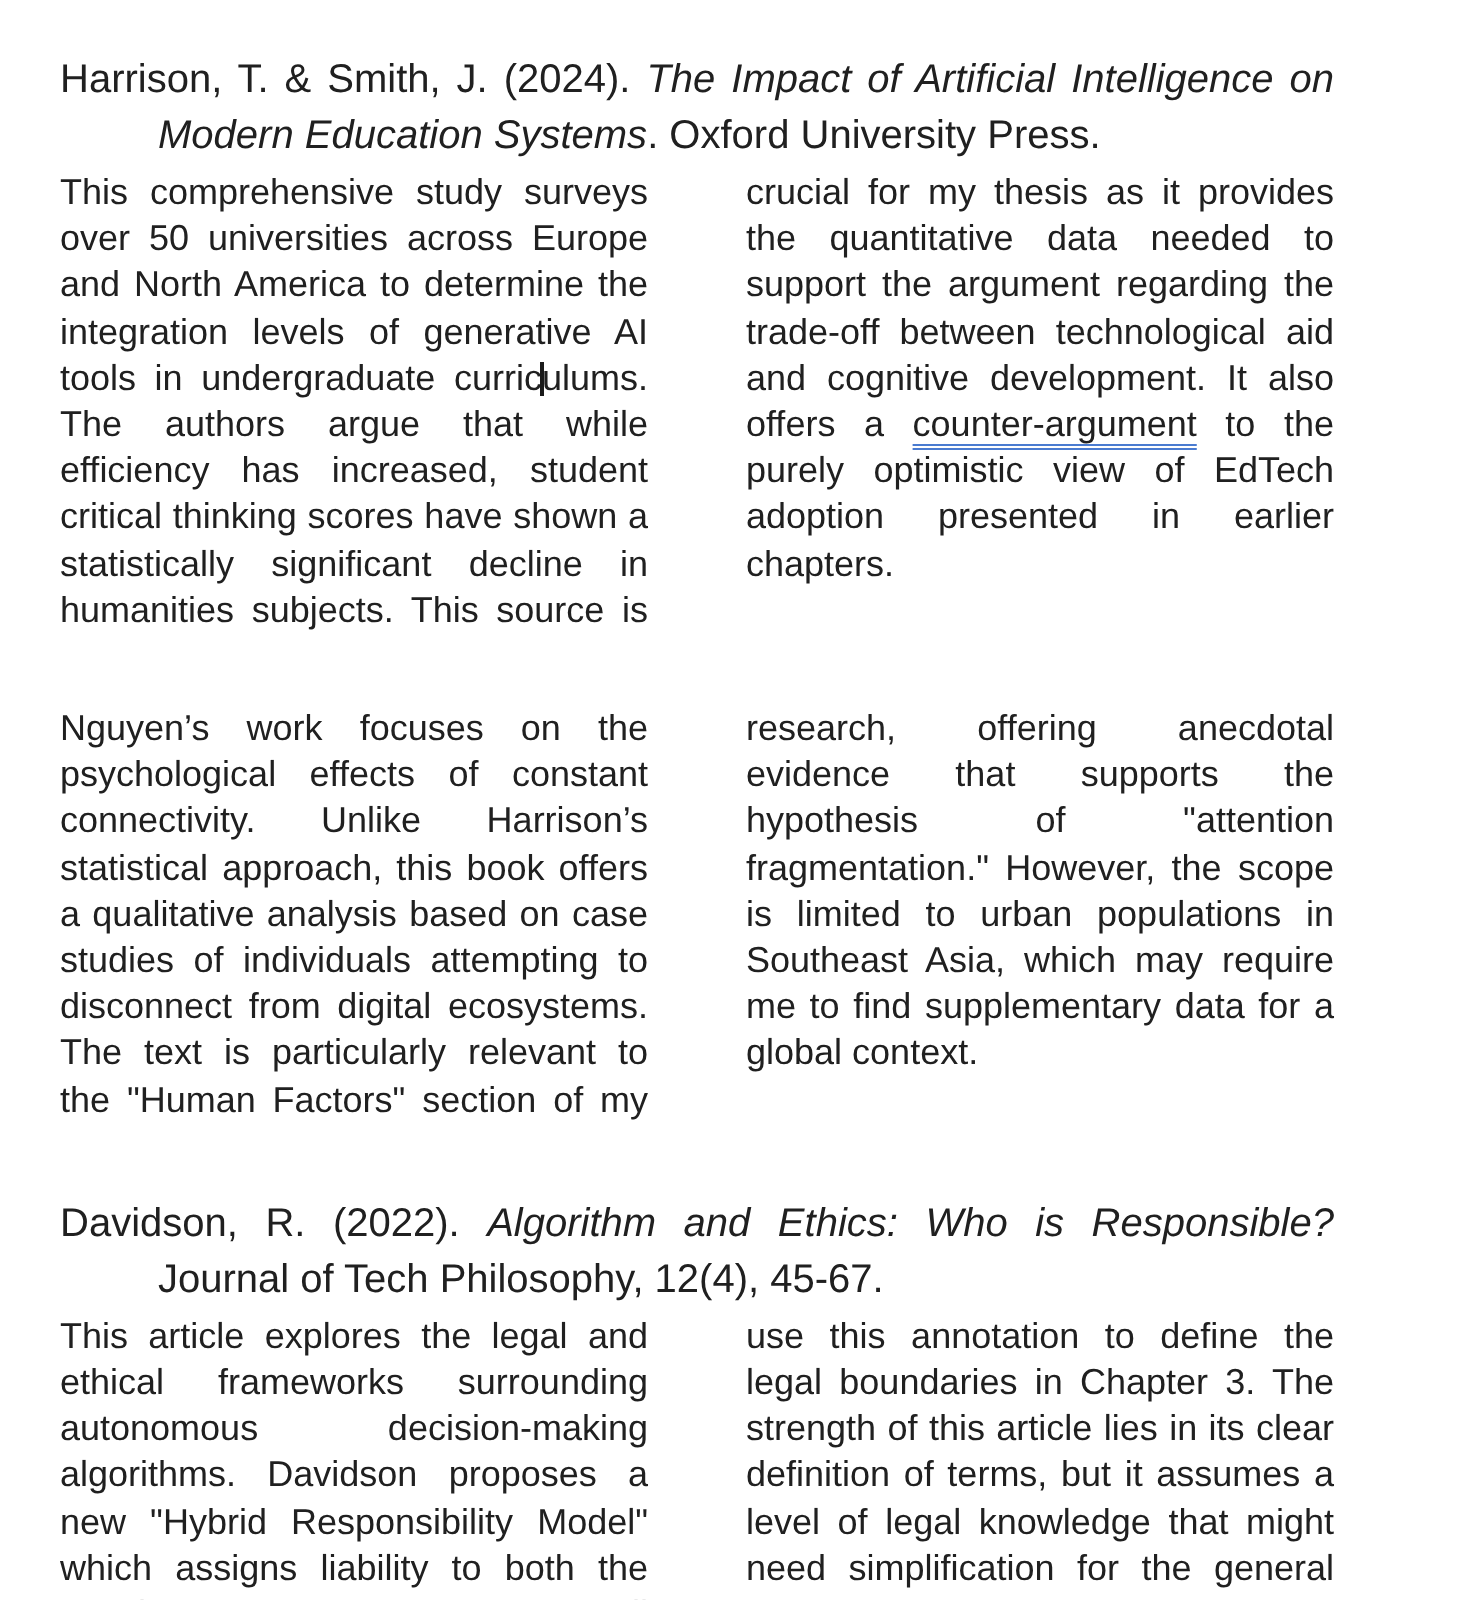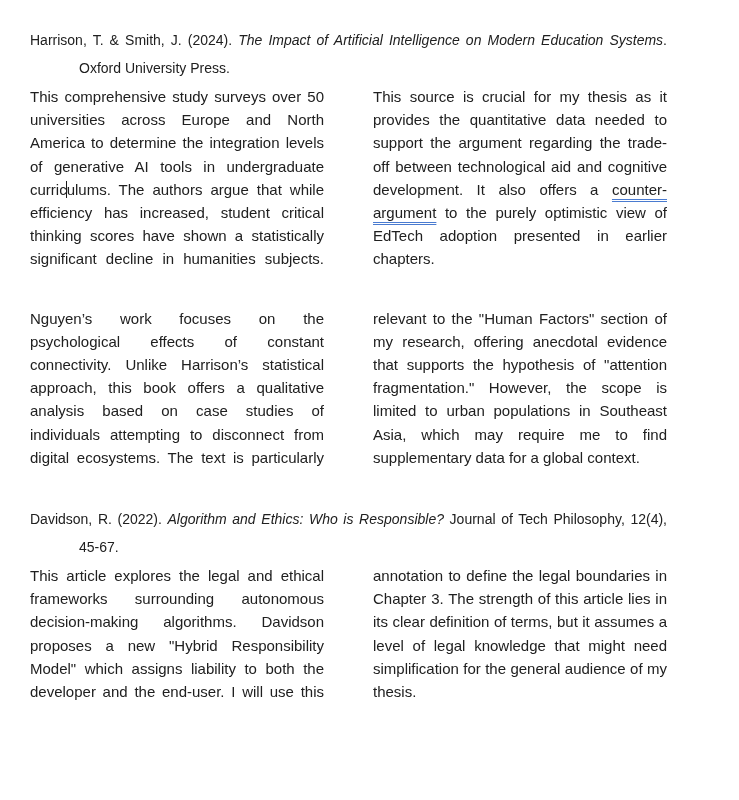--- a/index.html
+++ b/index.html
@@ -10,34 +10,34 @@
     overflow: hidden;
     font-family: "Liberation Sans", sans-serif;
     color: var(--text-color, #202020);
     -webkit-font-smoothing: antialiased;
   }
   .doc {
     padding: 26px 72px 0 30px;
   }
   .entry + .entry { margin-top: 36px; }
   .citation {
-    font-size: 14px;
+    font-size: 20px;
     line-height: 28px;
     text-align: justify;
     padding-left: 49px;
     text-indent: -49px;
   }
   .citation em { font-style: italic; }
   .annotation {
     margin-top: 3px;
     column-count: 2;
     column-gap: 49px;
     column-fill: balance;
     text-align: justify;
-    font-size: 15px;
+    font-size: 18px;
     line-height: 23.2px;
   }
   .grammar {
     text-decoration: underline double var(--grammar-color, #4a7bd0);
     text-decoration-thickness: 1px;
     text-underline-offset: 3.5px;
     text-decoration-skip-ink: none;
   }
   .text-caret {
     display: inline-block;

